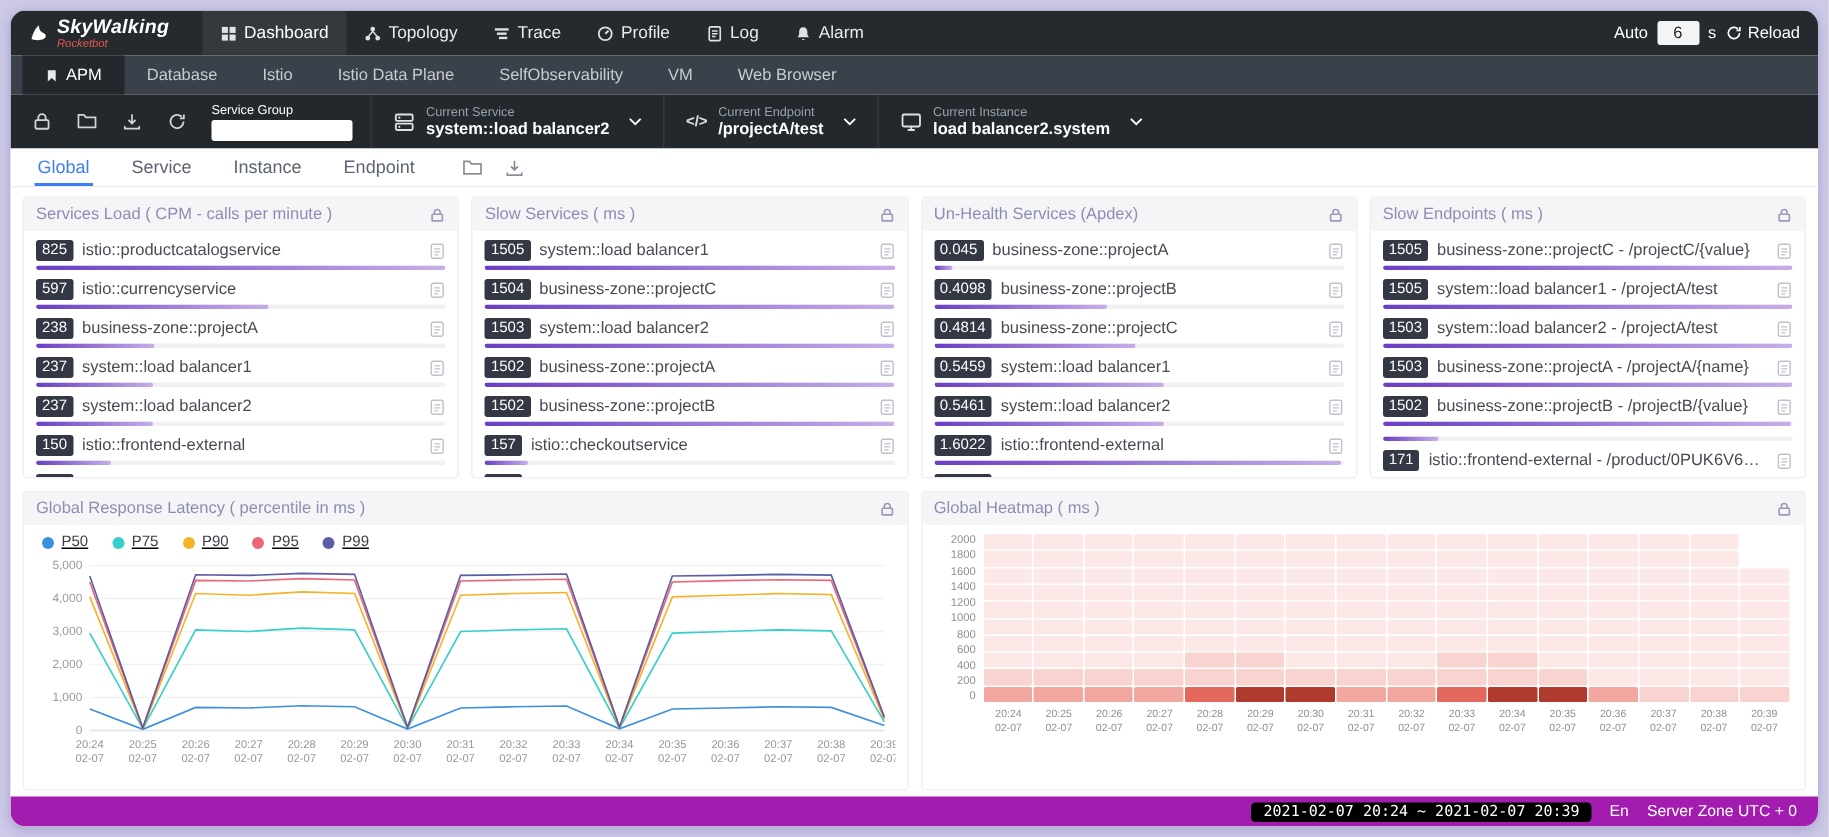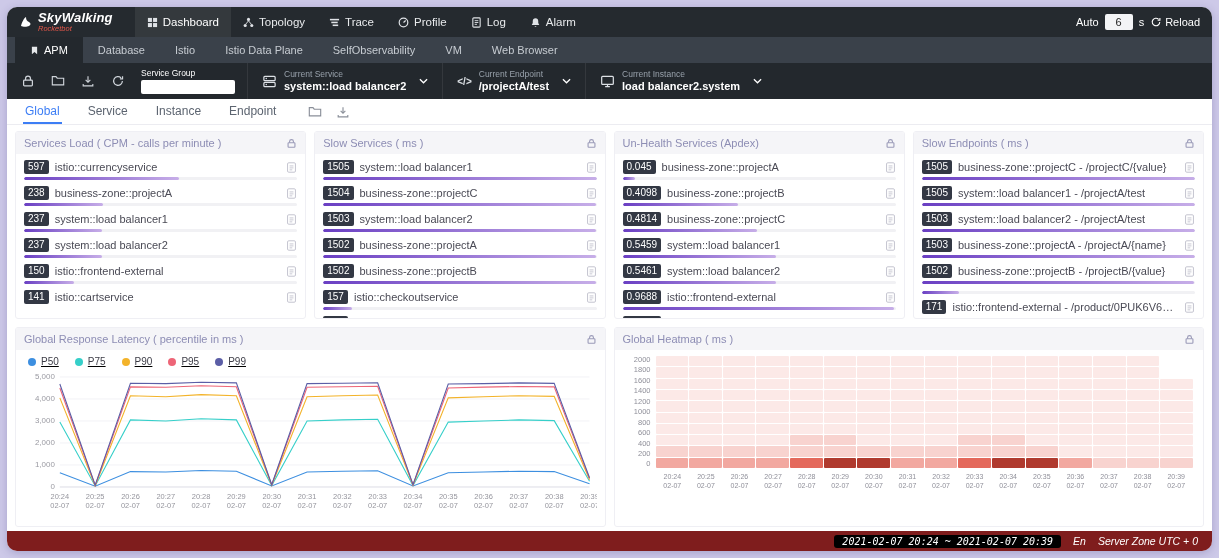--- a/index.html
+++ b/index.html
@@ -81,22 +81,22 @@
   .heat-main { display:flex; gap:5px; }
   .heat-y { width:26px; display:flex; flex-direction:column; justify-content:space-between; align-items:flex-end;
     font-size:7.5px; color:#8f8f99; height:112px; line-height:1; }
   .heat-grid { flex:1; display:grid; grid-template-columns:repeat(16,1fr); grid-template-rows:repeat(10,1fr);
     gap:1px; height:112px; }
   .heat-cell { border-radius:1px; }
   .heat-x { margin-left:31px; display:grid; grid-template-columns:repeat(16,1fr); margin-top:4px; }
   .heat-x div { text-align:center; font-size:7px; color:#8f8f99; line-height:1.3; }
 
   
-  footer { height:20px; background:#7f1d1d; display:flex; align-items:center; justify-content:flex-end;
-    gap:12px; padding:0 14px; flex:0 0 auto; color:#fff; font-size:10.5px;font-style:italic; }
+  footer { height:20px; background:#a21caf; display:flex; align-items:center; justify-content:flex-end;
+    gap:12px; padding:0 14px; flex:0 0 auto; color:#fff; font-size:10.5px; }
   .time-pill { background:#000; border-radius:3px; padding:1px 8px; font-family:"DejaVu Sans Mono",monospace; font-size:10px; cursor:pointer; }
   .lang { cursor:pointer; }
 </style>
 </head>
 <body>
 
 <div class="frame">
 
   <header class="topbar">
     <div class="logo">
@@ -336,20 +336,35 @@
             <button class="lock-btn">
               <svg viewBox="0 0 16 16" width="11" height="11">
                 <rect x="3" y="7" width="10" height="6.5" rx="1" fill="none" stroke="currentColor" stroke-width="1.6"></rect>
                 <path d="M5.2 7V5.2a2.8 2.8 0 0 1 5.6 0V7" fill="none" stroke="currentColor" stroke-width="1.6"></path>
               </svg>
             </button>
           </div>
           <div class="rank-list">
             <div class="rank-row">
               <div class="rr-top">
+                <span class="badge">825</span>
+                <span class="rname">istio::productcatalogservice</span>
+                <span class="copy-ic">
+                  <svg viewBox="0 0 14 16" width="11" height="13">
+                    <rect x="2" y="2" width="10" height="12" rx="1.5" fill="none" stroke="#c0c0cc" stroke-width="1.2"></rect>
+                    <path d="M4.5 6h5M4.5 8.5h5M4.5 11h3.5" stroke="#c0c0cc" stroke-width="1.1" fill="none"></path>
+                  </svg>
+                </span>
+              </div>
+              <div class="rr-bar">
+                <span class="rr-fill" style="width:100.0%"></span>
+              </div>
+            </div>
+            <div class="rank-row">
+              <div class="rr-top">
                 <span class="badge">597</span>
                 <span class="rname">istio::currencyservice</span>
                 <span class="copy-ic">
                   <svg viewBox="0 0 14 16" width="11" height="13">
                     <rect x="2" y="2" width="10" height="12" rx="1.5" fill="none" stroke="#c0c0cc" stroke-width="1.2"></rect>
                     <path d="M4.5 6h5M4.5 8.5h5M4.5 11h3.5" stroke="#c0c0cc" stroke-width="1.1" fill="none"></path>
                   </svg>
                 </span>
               </div>
               <div class="rr-bar">
@@ -626,21 +641,21 @@
                     <path d="M4.5 6h5M4.5 8.5h5M4.5 11h3.5" stroke="#c0c0cc" stroke-width="1.1" fill="none"></path>
                   </svg>
                 </span>
               </div>
               <div class="rr-bar">
                 <span class="rr-fill" style="width:56.1%"></span>
               </div>
             </div>
             <div class="rank-row">
               <div class="rr-top">
-                <span class="badge">0.9688</span>
+                <span class="badge">1.6022</span>
                 <span class="rname">istio::frontend-external</span>
                 <span class="copy-ic">
                   <svg viewBox="0 0 14 16" width="11" height="13">
                     <rect x="2" y="2" width="10" height="12" rx="1.5" fill="none" stroke="#c0c0cc" stroke-width="1.2"></rect>
                     <path d="M4.5 6h5M4.5 8.5h5M4.5 11h3.5" stroke="#c0c0cc" stroke-width="1.1" fill="none"></path>
                   </svg>
                 </span>
               </div>
               <div class="rr-bar">
                 <span class="rr-fill" style="width:99.5%"></span>

